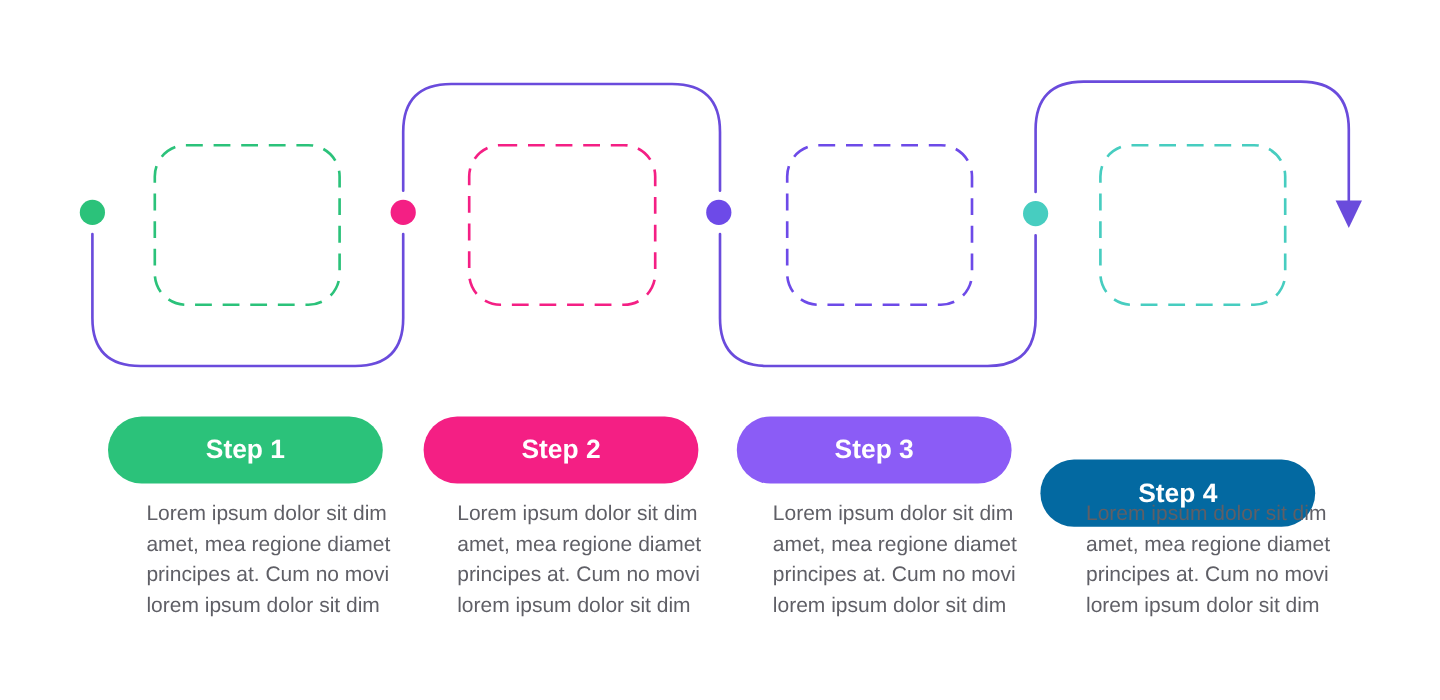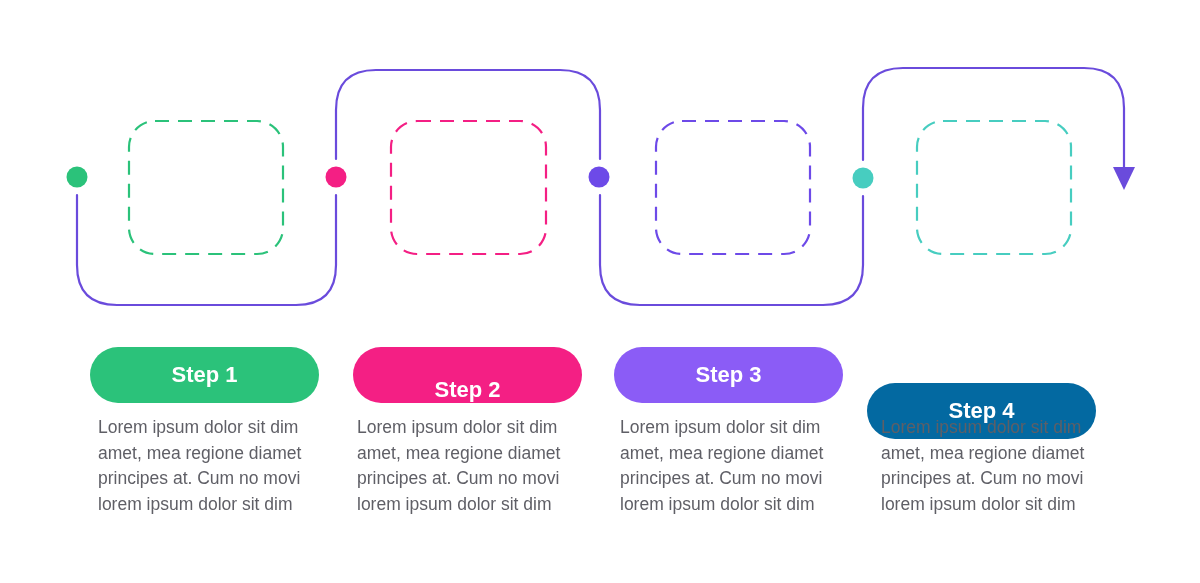--- a/index.html
+++ b/index.html
@@ -6,20 +6,21 @@
     body { width: 1200px; height: 583px; position: relative; overflow: hidden; font-family: "Liberation Sans", "DejaVu Sans", sans-serif; }
     svg.flow { position: absolute; left: 0; top: 0; width: 1200px; height: 583px; }
     .pill {
       position: absolute; top: 347px; width: 229px; height: 56px; border-radius: 28px;
       color: #ffffff; font-weight: bold; font-size: 22px; display: flex; align-items: center; justify-content: center;
       cursor: pointer;
     }
     .desc {
       position: absolute; top: 415px; width: 240px; color: #5f5f66; font-size: 17.5px; line-height: 25.5px;
       white-space: pre-line;
+      margin-left: 24px;
     }
   </style>
 </head>
 <body>
 
 <svg class="flow" viewBox="0 0 1200 583">
 
   <path d="M77 195 L77 265 Q77 305 117 305 L296 305 Q336 305 336 265 L336 195
            M336 159 L336 110 Q336 70 376 70 L560 70 Q600 70 600 110 L600 159
            M600 195 L600 265 Q600 305 640 305 L823 305 Q863 305 863 265 L863 196
@@ -33,21 +34,21 @@
 
   <rect x="129" y="121" width="154" height="133" rx="26" ry="26" fill="none" stroke="#2bc27a" stroke-width="2.2" stroke-dasharray="14 9"></rect>
   <rect x="391" y="121" width="155" height="133" rx="26" ry="26" fill="none" stroke="#f41f84" stroke-width="2.2" stroke-dasharray="14 9"></rect>
   <rect x="656" y="121" width="154" height="133" rx="26" ry="26" fill="none" stroke="#6d4ae8" stroke-width="2.2" stroke-dasharray="14 9"></rect>
   <rect x="917" y="121" width="154" height="133" rx="26" ry="26" fill="none" stroke="#47cdc0" stroke-width="2.2" stroke-dasharray="14 9"></rect>
 </svg>
 
 <div class="pill" style="left:90px; background:#2bc27a;">
   <span>Step 1</span>
 </div>
-<div class="pill" style="left:353px; background:#f41f84;align-items:flex-end;">
+<div class="pill" style="left:353px; background:#f41f84;">
   <span>Step 2</span>
 </div>
 <div class="pill" style="left:614px; background:#8b5cf6;">
   <span>Step 3</span>
 </div>
 <div class="pill" style="left:867px; background:#0369a1;margin-top:36px;">
   <span>Step 4</span>
 </div>
 
 <div class="desc" style="left:98px;">Lorem ipsum dolor sit dim

